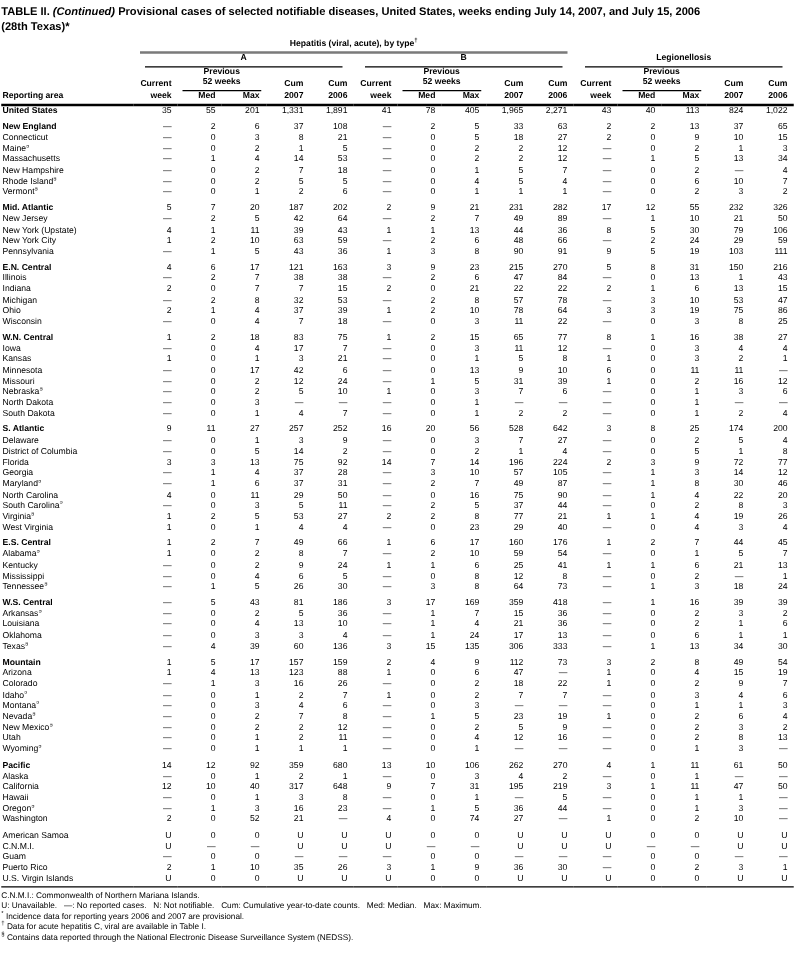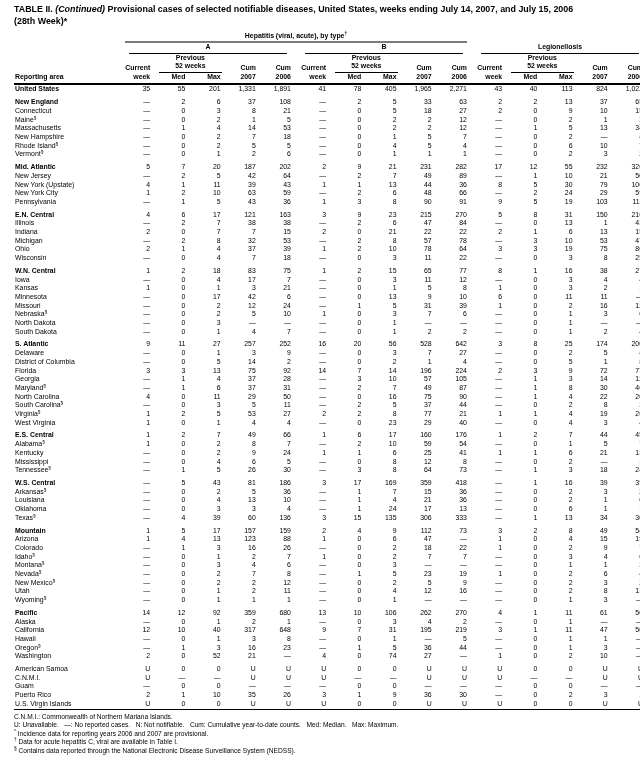--- a/index.html
+++ b/index.html
@@ -1,20 +1,20 @@
 <!DOCTYPE html>
 <html><head>
 <meta charset="utf-8">
 <style>
   html, body { margin:0; padding:0; }
   body {
     width:640px; height:766px; overflow:hidden; background:#ffffff; color:#000;
     font-family:"Liberation Sans", sans-serif;
   }
-  .page { padding:4px 3px 0 14px; }
+  .page { padding:4px 3px 0 1px; }
 
   .title { font-size:8.9px; font-weight:bold; line-height:1.32; letter-spacing:0; }
   .title .it { font-style:italic; }
 
   table { border-collapse:collapse; width:634px; table-layout:fixed; margin-top:4px; }
   col.c-area { width:106px; }
   col.c-num  { width:35.2px; }
 
   th { font-weight:bold; font-size:6.9px; padding:0; vertical-align:bottom; line-height:8.6px; }
   .span-h { vertical-align:bottom; }
@@ -38,21 +38,21 @@
   .footnotes { margin-top:3px; font-size:6.6px; line-height:8.6px; }
   .fn span { white-space:pre-wrap; }
 </style>
 </head>
 <body>
 
 <div class="page">
 
   <div class="title">
     <span>TABLE II. </span><span class="it">(Continued)</span><span> Provisional cases of selected notifiable diseases, United States, weeks ending July 14, 2007, and July 15, 2006</span><br>
-    <span>(28th Week)</span><span>*</span>
+    <span>(28th Texas)</span><span>*</span>
   </div>
 
   <table>
     <colgroup>
       <col class="c-area">
       <col class="c-num">
         <col class="c-num">
         <col class="c-num">
         <col class="c-num">
         <col class="c-num">

